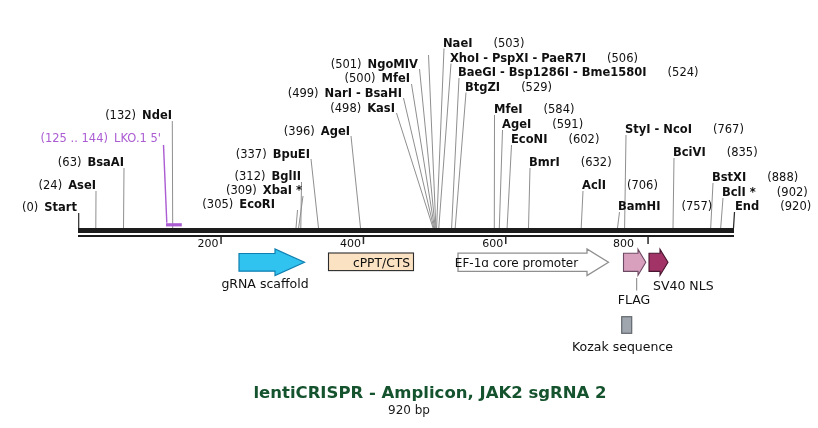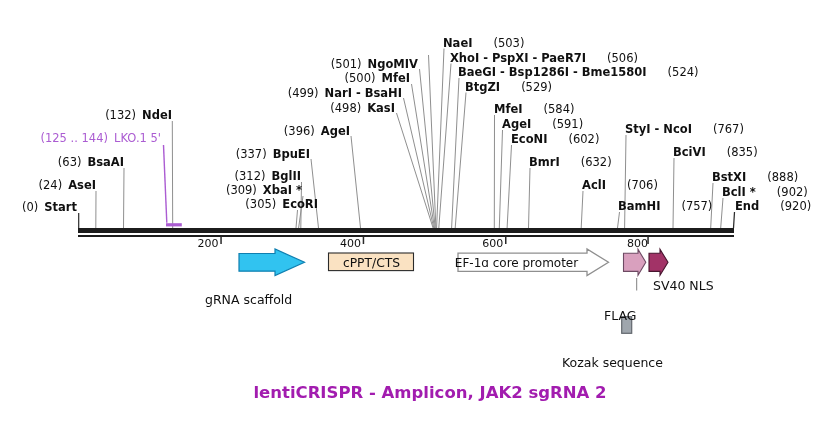--- a/index.html
+++ b/index.html
@@ -11,24 +11,24 @@
   .s .n{font-weight:bold;}
   .s.L .n{margin-left:6px;}
   .s.R .p{margin-left:21px;}
   .s.primer{color:#AB5CD2;}
   .s.primer .n{font-weight:normal;}
   .it{}
   
   .tnum{position:absolute;font-size:11px;line-height:12px;color:#101010;}
   
   .flabel{position:absolute;font-size:12.5px;line-height:14px;color:#101010;white-space:nowrap;text-align:right;}
-  .ctr{text-align:left;margin-top:16px;}
+  .ctr{text-align:center;}
   .boxlabel{position:absolute;font-size:12.3px;line-height:14px;color:#101010;text-align:center;white-space:nowrap;}
   
-  .title{position:absolute;left:0;right:0;top:384px;text-align:center;font-size:16.5px;line-height:18px;font-weight:bold;color:#a21caf;padding-left:42px;}
+  .title{position:absolute;left:0;right:0;top:384px;text-align:center;font-size:16.5px;line-height:18px;font-weight:bold;color:#14532d;padding-left:42px;}
   .subtitle{position:absolute;left:0;right:0;top:404px;text-align:center;font-size:12px;line-height:13px;color:#1a1a1a;}
   
   .credit{position:absolute;top:4px;right:6px;display:flex;align-items:center;gap:5px;}
   .credit .cby{font-size:7.5px;color:#c9c9c9;}
   .credit .brand{font-size:10.5px;color:#9BA0A6;font-weight:600;letter-spacing:0.2px;}
   svg line.ldr{stroke:#8f8f8f;stroke-width:1;}
   svg line.dark{stroke:#2b2b2b;stroke-width:1.2;}
 </style>
 </head>
 <body>
@@ -85,21 +85,21 @@
     <polygon points="649,253.2 660,253.2 660,249.3 668,262.3 660,275.3 660,271.4 649,271.4" stroke-width="1.1" stroke="#47152F" fill="#A23367"></polygon>
     <line x1="636.7" y1="278" x2="636.7" y2="290.5" stroke="#808080" stroke-width="1"></line>
     <rect x="621.7" y="316.7" width="10" height="16.6" stroke-width="1.2" stroke="#62676D" fill="#9FA6AD"></rect>
   </svg>
 
   <div class="s L" style="right:741px;top:201px"><span class="p">(0)</span><span class="n it">Start</span></div>
   <div class="s L" style="right:722px;top:179px"><span class="p">(24)</span><span class="n">AseI</span></div>
   <div class="s L" style="right:694px;top:156px"><span class="p">(63)</span><span class="n">BsaAI</span></div>
   <div class="s L" style="right:646px;top:109px"><span class="p">(132)</span><span class="n">NdeI</span></div>
   <div class="s L primer" style="right:657px;top:132px"><span class="p">(125 .. 144)</span><span class="n">LKO.1 5'</span></div>
-  <div class="s L" style="right:500px;top:198px"><span class="p">(305)</span><span class="n">EcoRI</span></div>
+  <div class="s L" style="right:543px;top:198px"><span class="p">(305)</span><span class="n">EcoRI</span></div>
   <div class="s L" style="right:516px;top:184px"><span class="p">(309)</span><span class="n">XbaI *</span></div>
   <div class="s L" style="right:517px;top:170px"><span class="p">(312)</span><span class="n">BglII</span></div>
   <div class="s L" style="right:508px;top:148px"><span class="p">(337)</span><span class="n">BpuEI</span></div>
   <div class="s L" style="right:468px;top:125px"><span class="p">(396)</span><span class="n">AgeI</span></div>
   <div class="s L" style="right:423px;top:102px"><span class="p">(498)</span><span class="n">KasI</span></div>
   <div class="s L" style="right:416px;top:87px"><span class="p">(499)</span><span class="n">NarI - BsaHI</span></div>
   <div class="s L" style="right:408px;top:72px"><span class="p">(500)</span><span class="n">MfeI</span></div>
   <div class="s L" style="right:400px;top:58px"><span class="p">(501)</span><span class="n">NgoMIV</span></div>
 
   <div class="s R" style="left:443px;top:37px"><span class="n">NaeI</span><span class="p">(503)</span></div>
@@ -114,24 +114,25 @@
   <div class="s R" style="left:618px;top:200px"><span class="n">BamHI</span><span class="p">(757)</span></div>
   <div class="s R" style="left:625px;top:123px"><span class="n">StyI - NcoI</span><span class="p">(767)</span></div>
   <div class="s R" style="left:673px;top:146px"><span class="n">BciVI</span><span class="p">(835)</span></div>
   <div class="s R" style="left:712px;top:171px"><span class="n">BstXI</span><span class="p">(888)</span></div>
   <div class="s R" style="left:722px;top:186px"><span class="n">BclI *</span><span class="p">(902)</span></div>
   <div class="s R" style="left:735px;top:200px"><span class="n it">End</span><span class="p">(920)</span></div>
 
   <div class="tnum" style="right:599.5px;top:237.5px">200</div>
   <div class="tnum" style="right:457.1px;top:237.5px">400</div>
   <div class="tnum" style="right:314.8px;top:237.5px">600</div>
-  <div class="tnum" style="right:170px;top:237.5px">800</div>
+  <div class="tnum" style="right:184px;top:237.5px">800</div>
 
   <div class="flabel ctr" style="left:205px;width:120px;top:276.5px">gRNA scaffold</div>
-  <div class="boxlabel" style="left:335px;width:73px;top:255.5px">cPPT/CTS</div>
+  <div class="boxlabel" style="left:345px;width:73px;top:255.5px">cPPT/CTS</div>
   <div class="boxlabel" style="left:452px;width:129px;top:255.5px;font-size:12px">EF-1ɑ core promoter</div>
   <div class="flabel ctr" style="left:604px;width:60px;top:292.5px">FLAG</div>
   <div class="flabel" style="left:653px;top:278.5px">SV40 NLS</div>
   <div class="flabel ctr" style="left:562px;width:121px;top:340px">Kozak sequence</div>
 
   <div class="title">lentiCRISPR - Amplicon, JAK2 sgRNA 2</div>
+  <div class="subtitle">920 bp</div>
 
 </div>
 
 </body></html>

